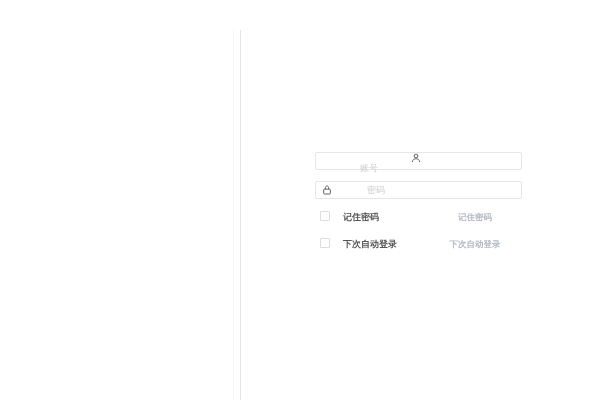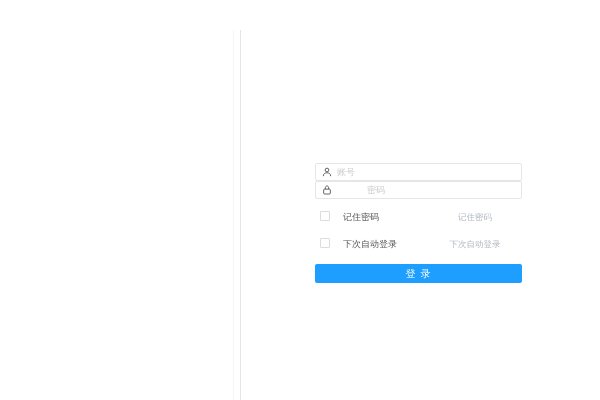--- a/index.html
+++ b/index.html
@@ -17,27 +17,27 @@
 
   
   .left-panel { position:absolute; left:0; top:30px; width:233px; height:370px; background:#fff; }
   .divider-faint { position:absolute; left:233px; top:30px; width:1px; height:370px; background:#f5f5f5; }
   .divider { position:absolute; left:240px; top:30px; width:1px; height:370px; background:#e5e5e5; }
   .right-panel { position:absolute; left:241px; top:30px; width:359px; height:370px; background:#fff; }
 
   
   .heading { position:absolute; left:0; top:24px; width:359px; text-align:center; font-size:9px; color:#555; letter-spacing:.5px; }
   .input-wrap { position:absolute; left:74px; width:207px; height:18px; border:1px solid #e6e6e6; border-radius:2px; background:#fff; display:flex; align-items:center; padding:0 6px; }
-  .input-wrap.account { top:133px; }
+  .input-wrap.account { top:122px;flex-direction:column; }
   .input-wrap.password { top:151px;gap:30px; }
   .input-wrap svg { flex:0 0 auto; margin-right:5px; }
   .input-wrap input { border:none; outline:none; flex:1; min-width:0; font-size:9px; color:#333; font-family:inherit; background:transparent; padding:0; }
   .input-wrap input::placeholder { color:#cccccc; opacity:1; }
 
-  .row { position:absolute; left:74px; width:207px; height:12px; }
+  .row { position:absolute; left:74px; width:207px; height:12px;font-weight:bold; }
   .row1 { top:181px; }
   .row2 { top:208px; }
   .cb { position:absolute; left:5px; top:0; width:10px; height:10px; border:1px solid #dcdcdc; border-radius:1px; background:#fff; cursor:pointer; }
   .cb-label { position:absolute; left:28px; top:1px; font-size:9px; line-height:10px; color:#555; white-space:nowrap; }
   .row-link { position:absolute; left:160px; top:1px; transform:translateX(-50%); font-size:8.5px; line-height:10px; color:#b3b8c2; white-space:nowrap; text-decoration:none; cursor:pointer; }
 
   .login-btn { position:absolute; left:74px; top:234px; width:207px; height:19px; background:#1e9fff; color:#fff; border:none; border-radius:2px; font-size:10px; line-height:19px; text-align:center; letter-spacing:1px; font-family:inherit; cursor:pointer; padding:0; }
 </style>
 </head>
 <body>
@@ -72,16 +72,15 @@
       <span class="cb-label">记住密码</span>
       <a class="row-link">记住密码</a>
     </div>
 
     <div class="row row2">
       <span class="cb"></span>
       <span class="cb-label">下次自动登录</span>
       <a class="row-link">下次自动登录</a>
     </div>
 
-    <button class="login-btn">登 录</button>
   </div>
 
 </div>
 
 </body></html>

